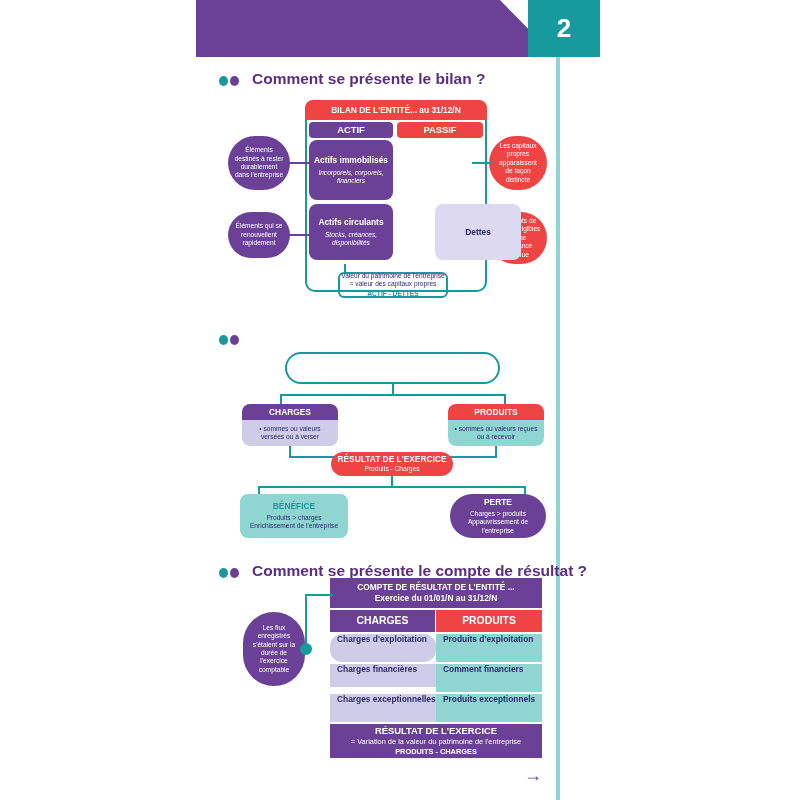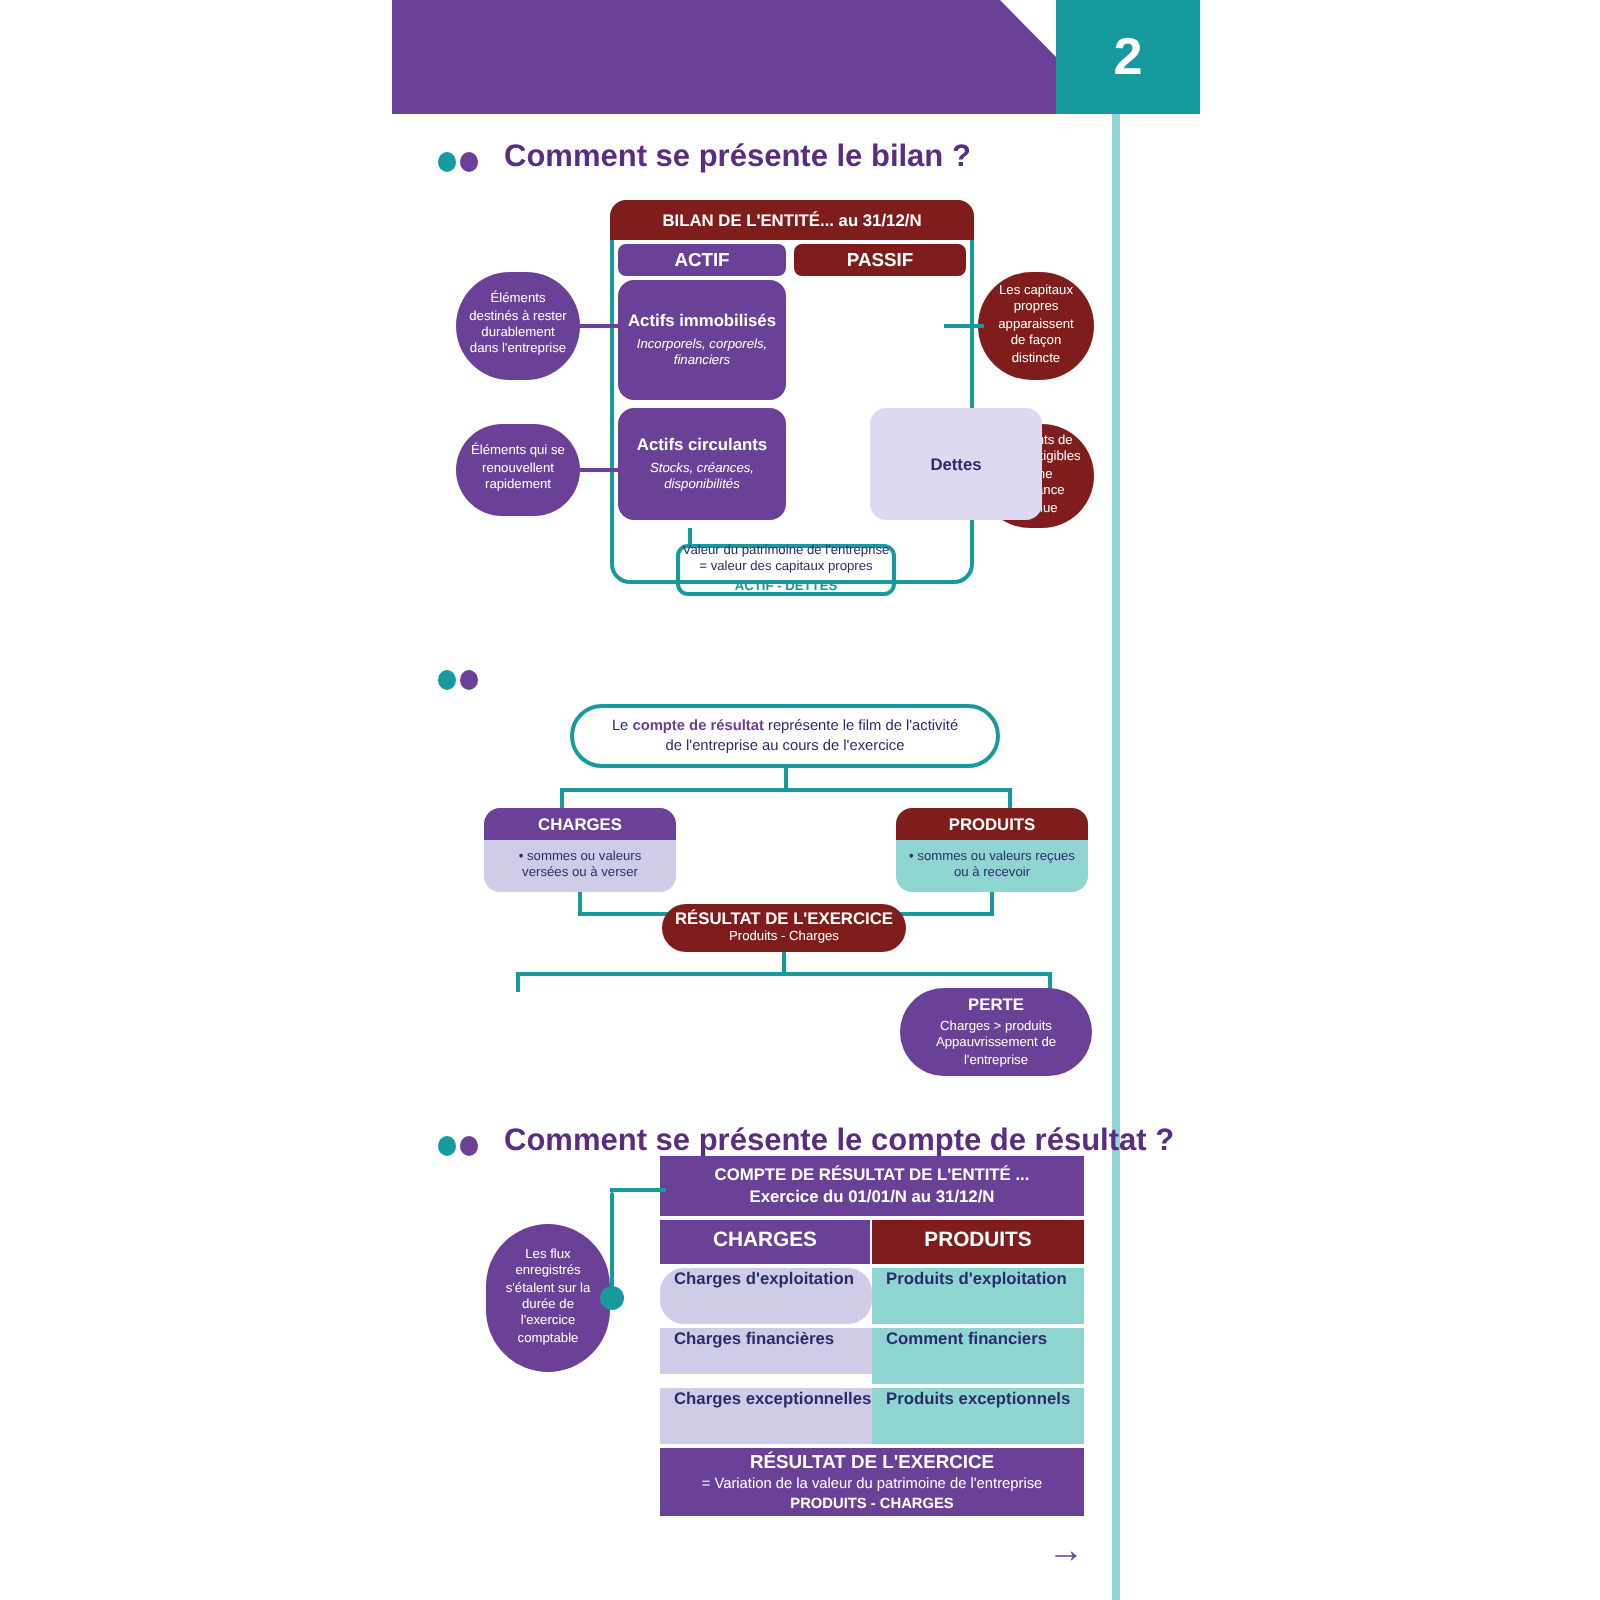--- a/index.html
+++ b/index.html
@@ -26,21 +26,21 @@
   .dots i{position:absolute;top:1px;width:9px;height:10px;border-radius:50% 50% 50% 50%;background:#179a9e;display:block;}
   .dots i:nth-child(1){left:0;background:#179a9e;}
   .dots i:nth-child(2){left:11px;background:#6a4196;}
 
   
   .box{position:absolute;box-sizing:border-box;display:flex;align-items:center;justify-content:center;text-align:center;}
   .pill{border-radius:999px;}
   .rr{border-radius:8px;}
 
   .purple{background:#6a4196;color:#fff;}
-  .teal{background:#7f1d1d;color:#fff;}
+  .teal{background:#ef4444;color:#fff;}
   .lteal{background:#8fd6d2;color:#2b2b6b;}
   .lpurple{background:#cfcce8;color:#2b2b6b;}
   .paleblue{background:#dcd9f0;color:#2b2b6b;}
 
   .t6{font-size:6.6px;line-height:1.28;}
   .t7{font-size:7.4px;line-height:1.3;}
   .t8{font-size:8.4px;line-height:1.3;}
   .t9{font-size:9.4px;line-height:1.3;}
   .t10{font-size:10.4px;line-height:1.3;}
   .b{font-weight:bold;}
@@ -112,24 +112,20 @@
     <span>= valeur des capitaux propres</span>
     <span class="b" style="color:#179a9e;margin-top:1px;">ACTIF - DETTES</span>
   </div>
 
   <div class="dots" style="left:219px;top:334px;">
       <i></i>
       <i></i>
     </div>
 
   <div style="position:absolute;left:285px;top:352px;width:215px;height:32px;border:2px solid #179a9e;border-radius:16px;box-sizing:border-box;"></div>
-  <div class="box t7" style="left:285px;top:352px;width:215px;height:32px;flex-direction:column;color:#2b2b6b;padding:0 8px;">
-    <span><span>Le </span><span class="b" style="color:#6a4196;">compte de résultat</span><span> représente le film de l'activité</span></span>
-    <span>de l'entreprise au cours de l'exercice</span>
-  </div>
 
   <div class="line" style="left:392px;top:384px;width:2px;height:10px;"></div>
   <div class="line" style="left:280px;top:394px;width:226px;height:2px;"></div>
   <div class="line" style="left:280px;top:394px;width:2px;height:12px;"></div>
   <div class="line" style="left:504px;top:394px;width:2px;height:12px;"></div>
 
   <div class="box purple rr" style="left:242px;top:404px;width:96px;height:16px;border-radius:8px 8px 0 0;">
     <span class="t8 b">CHARGES</span>
   </div>
   <div class="box lpurple" style="left:242px;top:420px;width:96px;height:26px;border-radius:0 0 8px 8px;padding:0 5px;">
@@ -150,20 +146,24 @@
   <div class="box teal pill" style="left:331px;top:452px;width:122px;height:24px;flex-direction:column;">
     <span class="t8 b">RÉSULTAT DE L'EXERCICE</span>
     <span class="t6">Produits - Charges</span>
   </div>
 
   <div class="line" style="left:391px;top:476px;width:2px;height:10px;"></div>
   <div class="line" style="left:258px;top:486px;width:268px;height:2px;"></div>
   <div class="line" style="left:258px;top:486px;width:2px;height:10px;"></div>
   <div class="line" style="left:524px;top:486px;width:2px;height:10px;"></div>
 
+  <div class="box lteal rr" style="left:240px;top:494px;width:108px;height:44px;flex-direction:column;padding:3px 6px;">
+    <span class="t8 b" style="color:#179a9e;">BÉNÉFICE</span>
+    <span class="t6" style="margin-top:2px;">Produits &gt; charges Enrichissement de l'entreprise</span>
+  </div>
 
   <div class="box purple pill" style="left:450px;top:494px;width:96px;height:44px;flex-direction:column;padding:3px 6px;">
     <span class="t8 b">PERTE</span>
     <span class="t6" style="margin-top:2px;">Charges &gt; produits Appauvrissement de l'entreprise</span>
   </div>
 
   <div class="dots" style="left:219px;top:567px;">
       <i></i>
       <i></i>
     </div>

